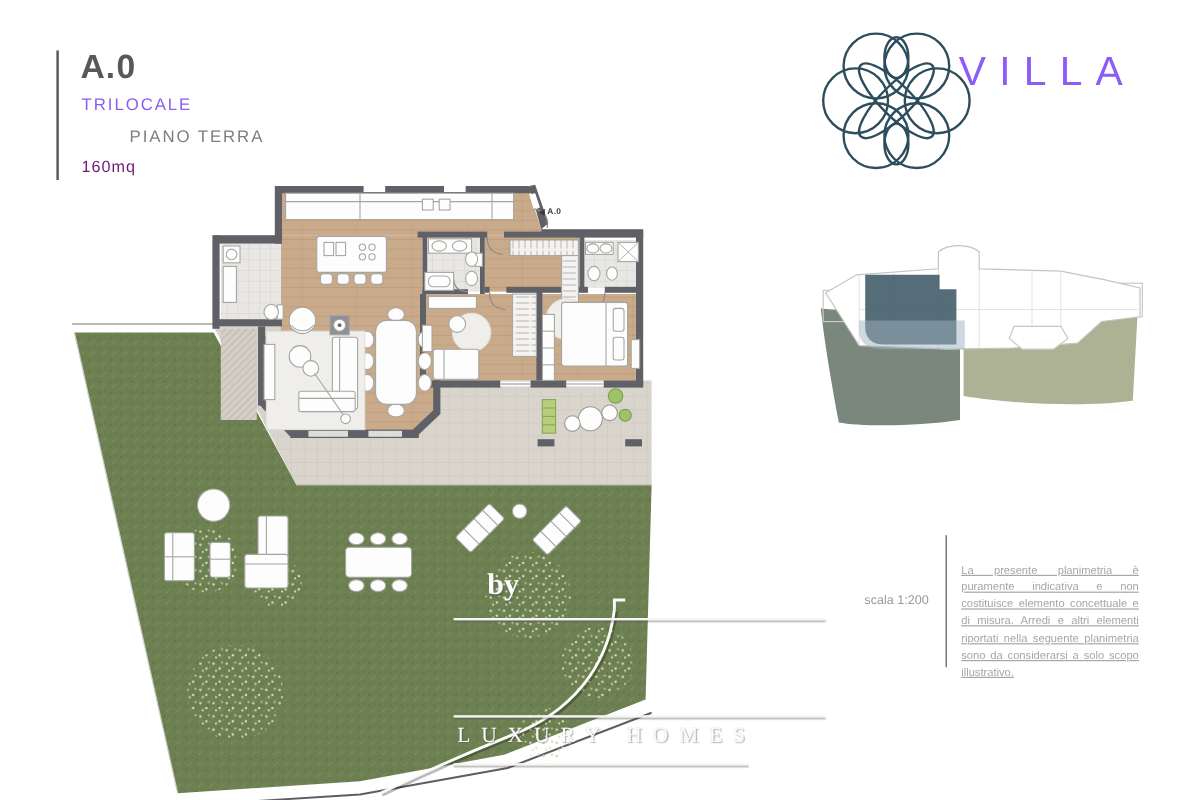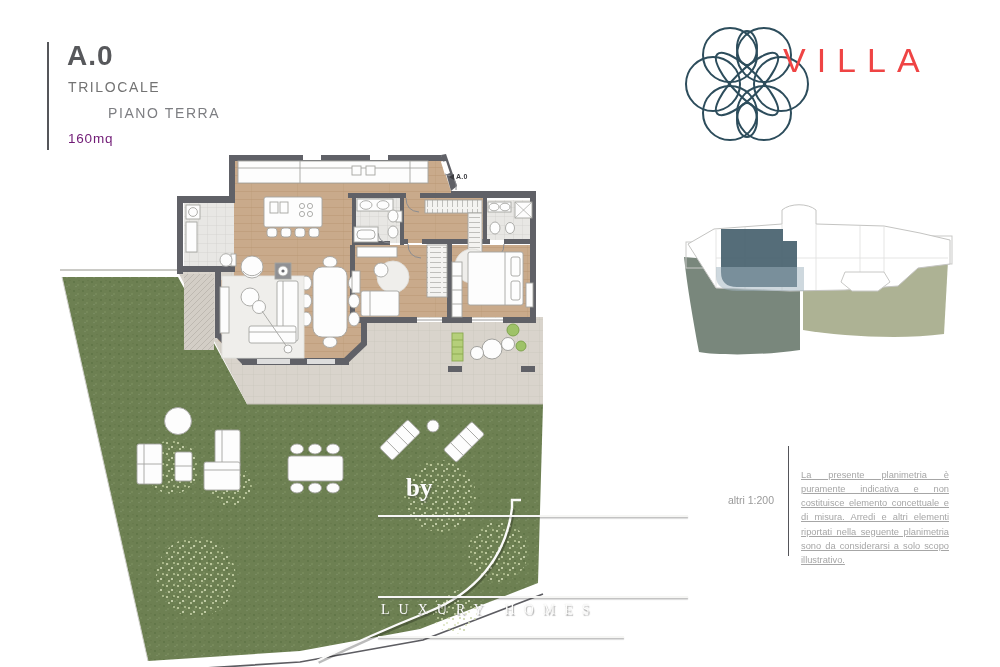--- a/index.html
+++ b/index.html
@@ -3,26 +3,26 @@
 <meta charset="utf-8">
 <style>
   html,body{margin:0;padding:0;background:#ffffff;}
   #page{position:relative;width:1000px;height:667px;background:#fff;overflow:hidden;
         font-family:"Liberation Sans",sans-serif;}
   svg{position:absolute;left:0;top:0;}
 
   
   #hdr-line{position:absolute;left:47px;top:42px;width:2px;height:108px;background:#55565a;}
   #hdr-unit{position:absolute;left:67px;top:40px;font-size:28px;font-weight:bold;color:#57585b;letter-spacing:1px;}
-  #hdr-type{position:absolute;left:68px;top:79px;font-size:14px;color:#737373;letter-spacing:1.6px;}
+  #hdr-type{position:absolute;left:68px;top:79px;font-size:14px;color:#8b5cf6;letter-spacing:1.6px;}
   #hdr-floor{position:absolute;left:68px;top:105px;font-size:14px;color:#7d7e82;letter-spacing:1.6px;margin-left:40px;}
   #hdr-area{position:absolute;left:68px;top:131px;font-size:13.5px;color:#701a75;letter-spacing:.8px;}
 
   
-  #brand-text{position:absolute;left:783px;top:42px;color:#ef4444;}
+  #brand-text{position:absolute;left:799px;top:42px;color:#8b5cf6;}
   #brand-l1{font-size:34px;letter-spacing:11px;line-height:36px;}
   #brand-l2{font-size:34px;letter-spacing:3.5px;line-height:36px;}
 
   
   #scala{position:absolute;left:712px;top:494px;width:62px;text-align:right;font-size:10.5px;color:#9a9a9a;}
   #discl-line{position:absolute;left:788px;top:446px;width:1px;height:110px;background:#55555a;}
   #discl{position:absolute;left:801px;top:468px;width:148px;font-size:9.3px;line-height:1.52;
          color:#a6a6a6;text-align:justify;text-decoration:underline;}
 
   
@@ -30,21 +30,21 @@
   #entr .tri{width:0;height:0;border-top:3px solid transparent;border-bottom:3px solid transparent;
              border-right:5px solid #3c3c40;}
   #entr .lbl{font-size:7px;color:#3c3c40;font-weight:bold;letter-spacing:.3px;}
 
   
   #wm{position:absolute;left:0;top:0;width:1000px;height:667px;pointer-events:none;}
   .wm-txt{position:absolute;color:#fcfcfb;font-family:Liberation Serif, serif;
           text-shadow:1px 1.5px 1px rgba(70,70,70,.40),0 0 1px rgba(120,120,120,.25);}
   #wm-by{left:406px;top:474px;font-size:25px;font-weight:bold;}
   #wm-name{left:378px;top:518px;font-size:53px;letter-spacing:2px;}
-  #wm-tag{left:381px;top:602px;font-size:14px;letter-spacing:9px;}
+  #wm-tag{left:381px;top:602px;font-size:18px;letter-spacing:9px;}
   .wm-rule{position:absolute;height:2px;background:#f6f6f4;
            box-shadow:0 1.5px 1px rgba(80,80,80,.38);}
   #wm-r1{left:378px;top:515px;width:310px;}
   #wm-r2{left:378px;top:596px;width:310px;}
   #wm-r3{left:378px;top:636px;width:246px;}
 </style>
 </head>
 <body>
 
 <div id="page">
@@ -385,17 +385,17 @@
 
   <div id="brand-text">
     <div id="brand-l1">VILLA</div>
   </div>
 
   <div id="entr">
     <span class="tri"></span>
     <span class="lbl">A.0</span>
   </div>
 
-  <div id="scala">altri 1:200</div>
+  <div id="scala">scala 1:200</div>
   <div id="discl-line"></div>
   <div id="discl">La presente planimetria è puramente indicativa e non costituisce elemento concettuale e di misura. Arredi e altri elementi riportati nella seguente planimetria sono da considerarsi a solo scopo illustrativo.</div>
 
 </div>
 
 </body></html>

